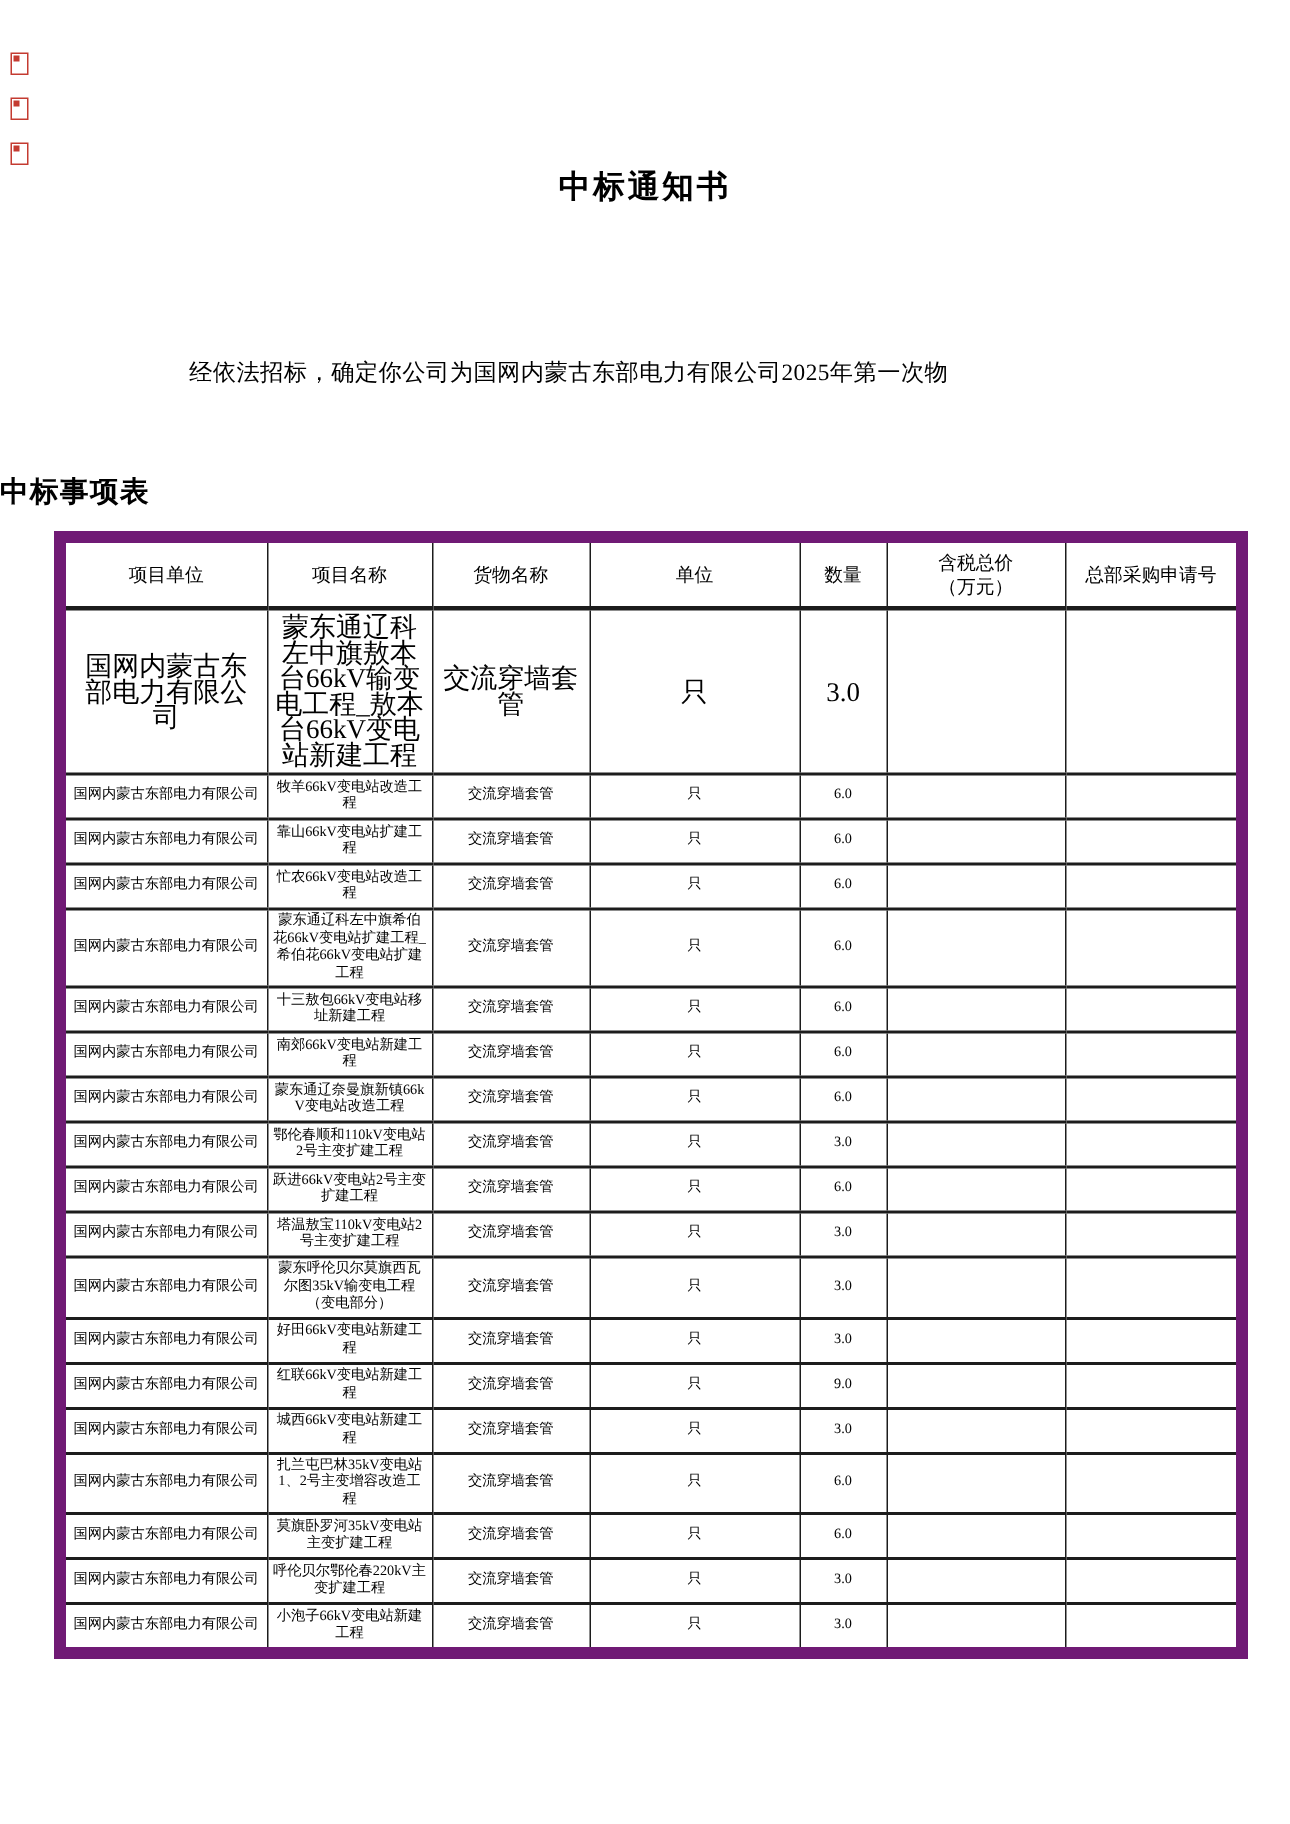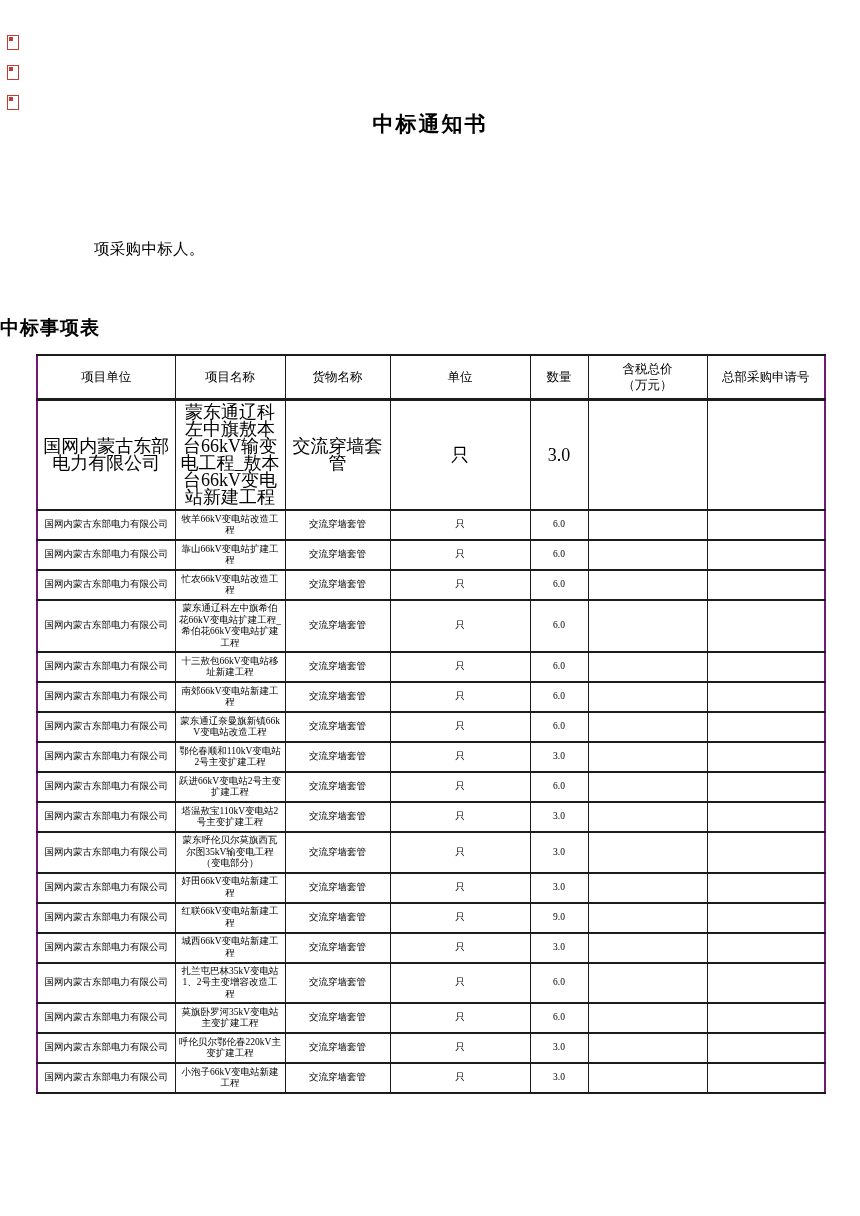--- a/index.html
+++ b/index.html
@@ -69,21 +69,21 @@
     margin: 0;
     letter-spacing: 1px;
   }
 
   table.award-table {
     position: absolute;
     top: 354px; left: 36px;
     width: 788px;
     border-collapse: collapse;
     table-layout: fixed;
-    border: 2px solid #701a75;
+    border: 8px solid #701a75;
   }
   .award-table th, .award-table td {
     border: 1px solid #1c1c1c;
     border-top-width: 2px;
     border-bottom-width: 2px;
     text-align: center;
     vertical-align: middle;
     padding: 2px 3px;
     word-break: break-all;
     overflow: hidden;
@@ -118,21 +118,21 @@
   <div class="edge-marks">
     <div class="edge-mark"></div>
     <div class="edge-mark"></div>
     <div class="edge-mark"></div>
   </div>
 
   <h1 class="doc-title">中标通知书</h1>
 
 
   <div class="body-text">
-    <div class="line">项采购中标人。</div>
+    <div class="line indent">经依法招标，确定你公司为国网内蒙古东部电力有限公司2025年第一次物</div>
   </div>
 
   <h2 class="table-title">中标事项表</h2>
 
   <table class="award-table">
     <colgroup>
       <col style="width:138px">
         <col style="width:110px">
         <col style="width:105px">
       <col style="width:140px">

